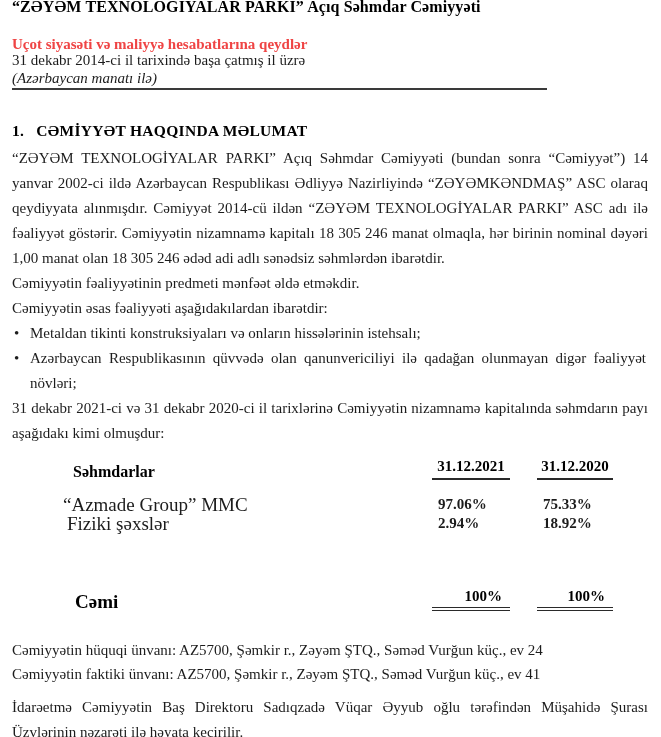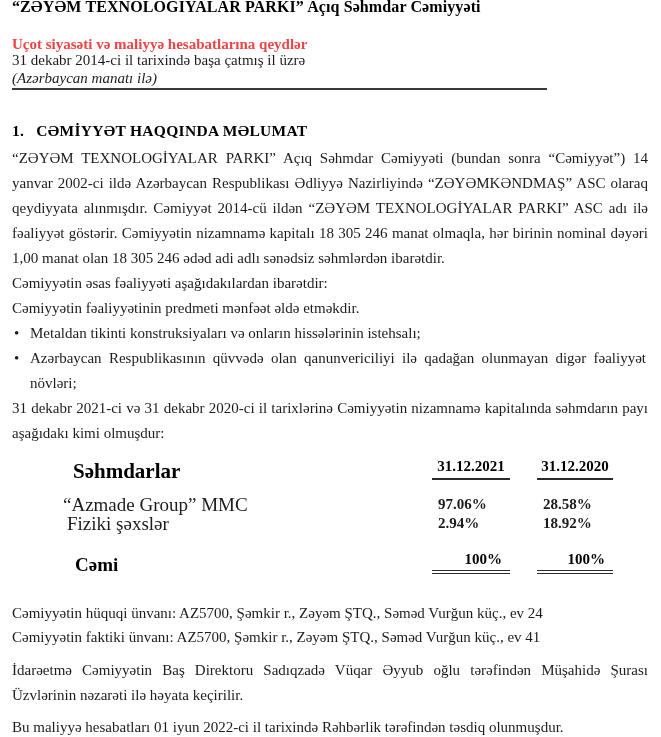--- a/index.html
+++ b/index.html
@@ -76,40 +76,41 @@
   .sh-table { margin-top: 12px; margin-right: 35px; }
   .t-row {
     display: grid;
     grid-template-columns: 1fr 78px 76px;
     column-gap: 27px;
     align-items: end;
   }
   .t-label { padding-left: 55px; font-size: 19px; }
   .t-cell  { font-size: 15px; padding-left: 6px; font-weight: bold; }
 
-  .t-head .t-label { font-weight: bold; color: #000; padding-left: 61px; font-size: 21px; }
+  .t-head .t-label { font-weight: bold; color: #000; padding-left: 61px; font-size: 16px; }
   .t-head .t-cell {
     font-weight: bold; color: #000;
     text-align: center; padding-left: 0;
     border-bottom: 2px solid #2a2a2a;
     padding-bottom: 3px;
   }
   .t-head { line-height: 17px; }
 
   .t-body { margin-top: 15px; }
   .t-body .t-row { line-height: 19px; }
   .t-body .t-label.q { padding-left: 51px; }
 
   .t-total { margin-top: 17px; line-height: 18px; }
   .t-total .t-label { font-weight: bold; color: #000; padding-left: 63px; }
   .t-total .t-cell {
     font-weight: bold; color: #000;
     text-align: right; padding-right: 8px; padding-left: 0;
     border-bottom: 4px double #2a2a2a;
     padding-bottom: 2px;
+    margin-top: 37px;
   }
 
   
   .addresses { margin-top: 27px; }
   .address-line { font-size: 15px; line-height: 24px; }
   .management-note {
     margin-top: 9px;
     font-size: 15px; line-height: 25px;
     text-align: justify;
   }
@@ -131,22 +132,22 @@
     <div class="currency-note-line">
       <span class="currency-note">(Azərbaycan manatı ilə)</span>
     </div>
   </div>
 
   <div class="section-heading">
     <span class="sec-num">1.</span><span>CƏMİYYƏT HAQQINDA MƏLUMAT</span>
   </div>
 
   <p class="para first">“ZƏYƏM TEXNOLOGİYALAR PARKI” Açıq Səhmdar Cəmiyyəti (bundan sonra “Cəmiyyət”) 14 yanvar 2002-ci ildə Azərbaycan Respublikası Ədliyyə Nazirliyində “ZƏYƏMKƏNDMAŞ” ASC olaraq qeydiyyata alınmışdır. Cəmiyyət 2014-cü ildən “ZƏYƏM TEXNOLOGİYALAR PARKI” ASC adı ilə fəaliyyət göstərir. Cəmiyyətin nizamnamə kapitalı 18 305 246 manat olmaqla, hər birinin nominal dəyəri 1,00 manat olan 18 305 246 ədəd adi adlı sənədsiz səhmlərdən ibarətdir.</p>
+  <p class="para">Cəmiyyətin fəaliyyətinin predmeti mənfəət əldə etməkdir.</p>
   <p class="para">Cəmiyyətin əsas fəaliyyəti aşağıdakılardan ibarətdir:</p>
-  <p class="para">Cəmiyyətin fəaliyyətinin predmeti mənfəət əldə etməkdir.</p>
 
   <div class="bullet-list">
     <div class="bullet-item">
       <span class="dot">•</span>
       <span class="bullet-text">Metaldan tikinti konstruksiyaları və onların hissələrinin istehsalı;</span>
     </div>
     <div class="bullet-item">
       <span class="dot">•</span>
       <span class="bullet-text">Azərbaycan Respublikasının qüvvədə olan qanunvericiliyi ilə qadağan olunmayan digər fəaliyyət növləri;</span>
     </div>
@@ -158,21 +159,21 @@
     <div class="t-row t-head">
       <div class="t-label">Səhmdarlar</div>
       <div class="t-cell">31.12.2021</div>
       <div class="t-cell">31.12.2020</div>
     </div>
 
     <div class="t-body">
       <div class="t-row">
         <div class="t-label q">“Azmade Group” MMC</div>
         <div class="t-cell">97.06%</div>
-        <div class="t-cell">28.58%</div>
+        <div class="t-cell">75.33%</div>
       </div>
       <div class="t-row">
         <div class="t-label">Fiziki şəxslər</div>
         <div class="t-cell">2.94%</div>
         <div class="t-cell">18.92%</div>
       </div>
     </div>
 
     <div class="t-row t-total">
       <div class="t-label">Cəmi</div>

